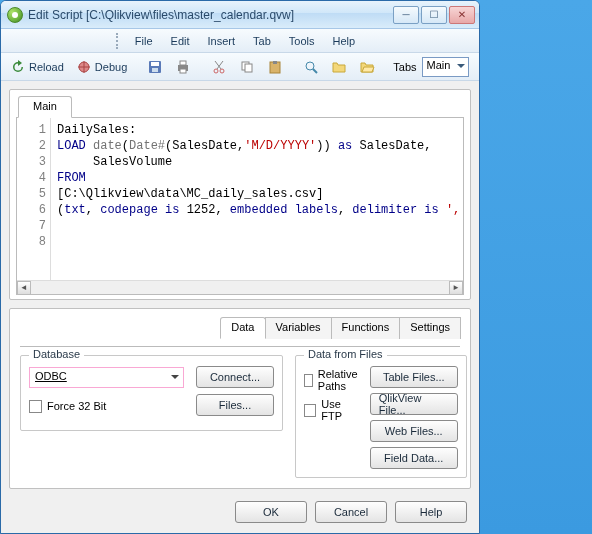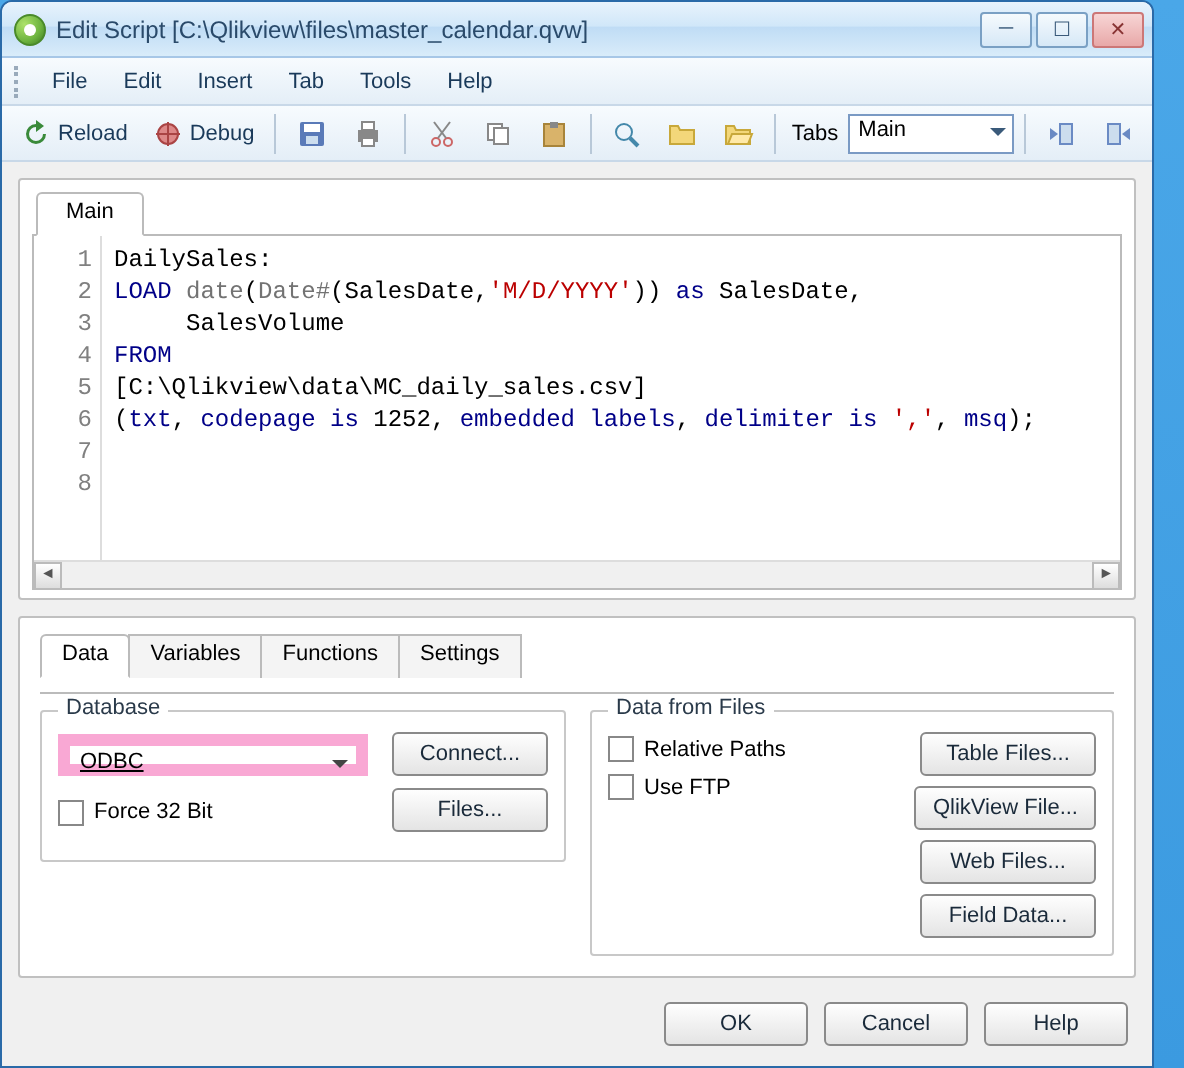--- a/index.html
+++ b/index.html
@@ -1,25 +1,25 @@
 <!DOCTYPE html>
 <html><head>
 <meta charset="utf-8">
 <style>
 * { box-sizing: border-box; margin: 0; padding: 0; }
 body { font-family: "Segoe UI", Tahoma, sans-serif; font-size: 11px; background: linear-gradient(to bottom, #4aa7e8, #3b9ae0); width: 592px; height: 534px; overflow: hidden; }
-.window { width: 577px; height: 534px; background: #fff; border: 1px solid #2a6aa8; border-radius: 6px 6px 0 0; overflow: hidden; display: flex; flex-direction: column; }
+.window { width: 480px; height: 534px; background: #fff; border: 1px solid #2a6aa8; border-radius: 6px 6px 0 0; overflow: hidden; display: flex; flex-direction: column; }
 .titlebar { height: 28px; background: linear-gradient(to bottom, #e8f3fc 0%, #d0e7f9 45%, #bfdcf5 46%, #d9ecfa 100%); display: flex; align-items: center; padding: 0 4px 0 6px; border-bottom: 1px solid #a7c7e7; }
 .titlebar .appicon { width: 16px; height: 16px; background: radial-gradient(circle at 30% 30%, #aee26a, #6db33f 60%, #3d7a1f); border-radius: 50%; margin-right: 5px; border: 1px solid #4a8a2a; position: relative; }
 .titlebar .appicon::after { content:""; position:absolute; left:4px; top:4px; width:6px; height:6px; background:#fff; border-radius:50%; }
 .titlebar .title { flex: 1; color: #2a4a6a; font-size: 12px; }
 .winbtns { display: flex; gap: 2px; }
 .winbtn { width: 26px; height: 18px; border: 1px solid #7aa0c4; border-radius: 2px; background: linear-gradient(#f5fafd, #d6e8f7); display: flex; align-items: center; justify-content: center; font-size: 10px; color: #3a5a7a; }
 .winbtn.close { background: linear-gradient(#f7d5d5, #e8a8a8); border-color: #c77; color: #833; }
-.menubar { height: 24px; background: linear-gradient(#f7fbfe, #e4eef7); display: flex; align-items: center; padding: 3px 6px; border-bottom: 1px solid #c8d8e8; }
+.menubar { height: 24px; background: linear-gradient(#f7fbfe, #e4eef7); display: flex; align-items: center; padding: 3px 6px; border-bottom: 1px solid #c8d8e8; justify-content: center; }
 .menubar .grip { width: 4px; height: 16px; border-left: 2px dotted #9ab; margin-right: 6px; }
 .menuitem { padding: 3px 9px; color: #1a3a5a; cursor: default; }
 .toolbar { height: 28px; background: linear-gradient(#f7fbfe, #e4eef7); display: flex; align-items: center; padding: 0 4px; border-bottom: 1px solid #c8d8e8; gap: 2px; }
 .tbtn { display: flex; align-items: center; gap: 3px; padding: 2px 4px; border: 1px solid transparent; border-radius: 2px; color: #1a3a5a; }
 .ticon { width: 16px; height: 16px; display: inline-block; }
 .sep { width: 1px; height: 20px; background: #b8c8d8; margin: 0 3px; }
 .tabs-combo { width: 115px; height: 20px; border: 1px solid #7a9ac4; background: #fff; padding: 1px 18px 1px 4px; position: relative; font-size: 11px; }
 .tabs-combo::after { content: ""; position: absolute; right: 3px; top: 6px; border: 4px solid transparent; border-top-color: #3a5a7a; }
 .content { flex: 1; background: #f0f0f0; padding: 8px; display: flex; flex-direction: column; gap: 8px; }
 .editor-panel { background: #fff; border: 1px solid #c0c0c0; border-radius: 2px; padding: 6px 6px 4px 6px; display: flex; flex-direction: column; }
@@ -28,29 +28,29 @@
 .codewrap { border: 1px solid #bbb; height: 178px; background: #fff; display: flex; font-family: Consolas, "Courier New", monospace; font-size: 12px; line-height: 16px; position: relative; }
 .gutter { width: 34px; background: #fff; border-right: 1px solid #ddd; color: #808080; text-align: right; padding: 4px 4px 0 0; }
 .gutter div { height: 16px; }
 .code { flex: 1; padding: 4px 6px 0 6px; white-space: pre; overflow: hidden; color: #000; }
 .kw { color: #008; font-weight: normal; }
 .fn { color: #737373; }
 .str { color: #b00; }
 .scrollbar-h { position: absolute; left: 0; right: 0; bottom: 0; height: 14px; background: #f0f0f0; border-top: 1px solid #ddd; display: flex; justify-content: space-between; }
 .sbbtn { width: 14px; height: 14px; background: linear-gradient(#fff,#ddd); border: 1px solid #bbb; font-size: 8px; display:flex; align-items:center; justify-content:center; color:#555; }
 .bottom-panel { background: #fff; border: 1px solid #c0c0c0; border-radius: 2px; padding: 8px 10px 10px 10px; }
-.subtabs { display: flex; height: 22px; margin-bottom: 8px; }
+.subtabs { display: flex; height: 22px; margin-bottom: 8px; justify-content: flex-end; }
 .subtab { padding: 3px 10px; border: 1px solid #bbb; background: #f4f4f4; font-size: 11px; border-bottom: none; margin-right: -1px; }
 .subtab.active { background: #fff; border-bottom: 1px solid #fff; font-weight: normal; position:relative; z-index:2; border-radius:3px 3px 0 0;}
 .subtab-line { border-top:1px solid #bbb; margin-top:-1px; margin-bottom:8px; }
 .fieldset { border: 1px solid #c8c8c8; border-radius: 2px; padding: 10px 8px 8px 8px; position: relative; }
 .fieldset .legend { position: absolute; top: -8px; left: 8px; background: #fff; padding: 0 4px; font-size: 11px; color: #2a3a4a; }
 .cols { display: flex; gap: 12px; }
 .col { flex: 1; }
-.combo { width: 155px; height: 21px; border: 6px solid #f9a8d4; background: #fff; padding: 2px 18px 2px 5px; position: relative; font-size: 11px; display:inline-block;text-decoration:underline; }
+.combo { width: 155px; height: 21px; border: 1px solid #f9a8d4; background: #fff; padding: 2px 18px 2px 5px; position: relative; font-size: 11px; display:inline-block;text-decoration:underline; }
 .combo::after { content: ""; position: absolute; right: 4px; top: 7px; border: 4px solid transparent; border-top-color: #444; }
 .btn { min-width: 78px; height: 22px; background: linear-gradient(#fefefe, #e4e4e4); border: 1px solid #8a8a8a; border-radius: 3px; font-size: 11px; padding: 0 8px; display: inline-flex; align-items: center; justify-content: center; color: #1a2a3a; }
 .chk { display: flex; align-items: center; gap: 5px; margin-top: 2px; font-size: 11px; }
 .chkbox { width: 13px; height: 13px; border: 1px solid #888; background: #fff; }
 .row { display: flex; align-items: center; gap: 6px; margin-bottom: 6px; }
 .rightbtns { display:flex; flex-direction:column; gap:5px; align-items:flex-end; }
 .dialog-btns { display: flex; justify-content: flex-end; gap: 8px; padding: 4px 4px 0 0; }
 .dialog-btns .btn { min-width: 72px; }
 .ticon svg { width:16px; height:16px; display:block; }
 </style>

